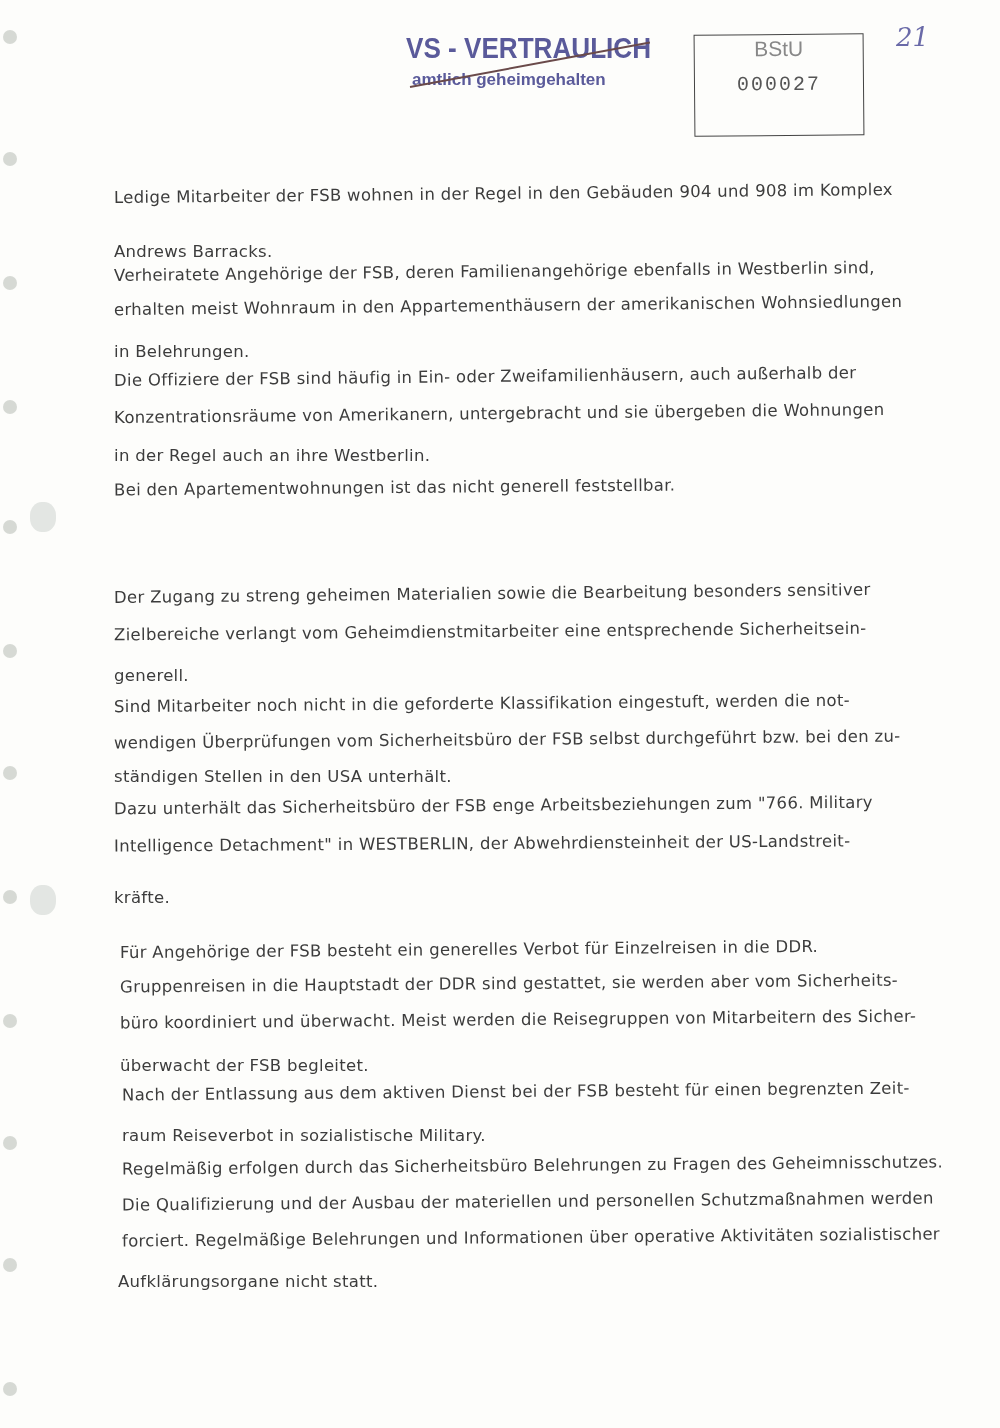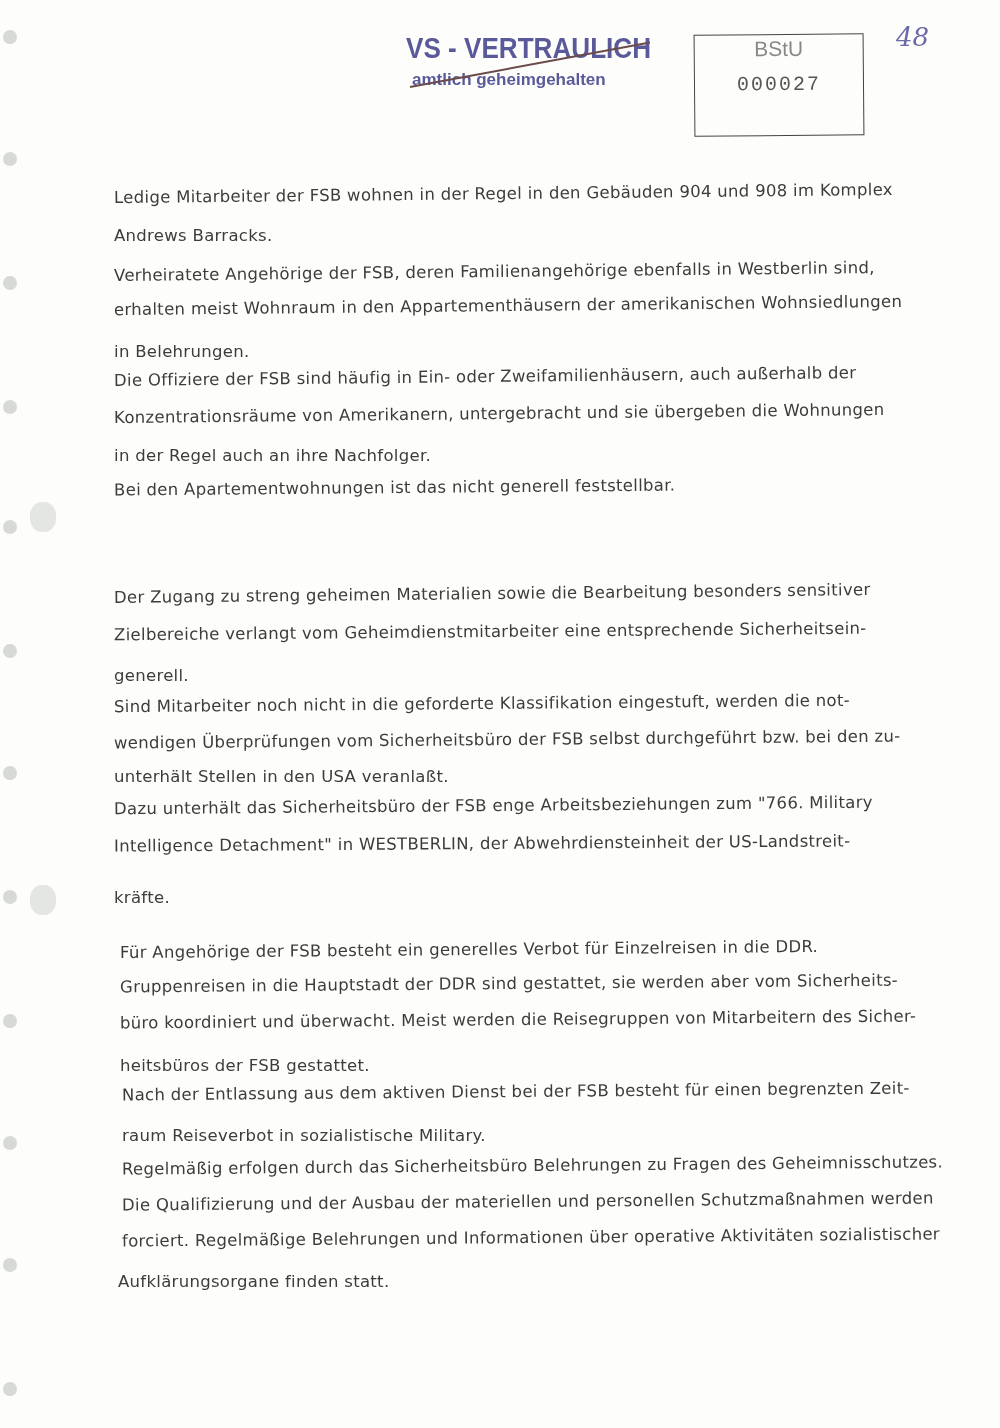--- a/index.html
+++ b/index.html
@@ -37,44 +37,44 @@
 <div class="hole" style="top:1382px"></div>
 
 <div class="stamp-vs">VS - VERTRAULICH</div>
 <div class="stamp-sub">amtlich geheimgehalten</div>
 <div class="strike"></div>
 
 <div class="bstu">
   <div class="bstu-title">BStU</div>
   <div class="bstu-num">000027</div>
 </div>
-<div class="pagenum">48</div>
+<div class="pagenum">21</div>
 
 <div class="line" style="top:184px; transform:rotate(-0.6deg)">Ledige Mitarbeiter der FSB wohnen in der Regel in den Gebäuden 904 und 908 im Komplex</div>
-<div class="line" style="top:226px">Andrews Barracks.</div>
+<div class="line" style="top:242px">Andrews Barracks.</div>
 <div class="line" style="top:262px; transform:rotate(-0.6deg)">Verheiratete Angehörige der FSB, deren Familienangehörige ebenfalls in Westberlin sind,</div>
 <div class="line" style="top:296px; transform:rotate(-0.6deg)">erhalten meist Wohnraum in den Appartementhäusern der amerikanischen Wohnsiedlungen</div>
 <div class="line" style="top:342px">in Belehrungen.</div>
 <div class="line" style="top:367px; transform:rotate(-0.6deg)">Die Offiziere der FSB sind häufig in Ein- oder Zweifamilienhäusern, auch außerhalb der</div>
 <div class="line" style="top:404px; transform:rotate(-0.6deg)">Konzentrationsräume von Amerikanern, untergebracht und sie übergeben die Wohnungen</div>
-<div class="line" style="top:446px">in der Regel auch an ihre Nachfolger.</div>
+<div class="line" style="top:446px">in der Regel auch an ihre Westberlin.</div>
 <div class="line" style="top:478px; transform:rotate(-0.5deg)">Bei den Apartementwohnungen ist das nicht generell feststellbar.</div>
 
 <div class="line" style="top:584px; transform:rotate(-0.6deg)">Der Zugang zu streng geheimen Materialien sowie die Bearbeitung besonders sensitiver</div>
 <div class="line" style="top:622px; transform:rotate(-0.5deg)">Zielbereiche verlangt vom Geheimdienstmitarbeiter eine entsprechende Sicherheitsein-</div>
 <div class="line" style="top:666px">generell.</div>
 <div class="line" style="top:694px; transform:rotate(-0.5deg)">Sind Mitarbeiter noch nicht in die geforderte Klassifikation eingestuft, werden die not-</div>
 <div class="line" style="top:730px; transform:rotate(-0.5deg)">wendigen Überprüfungen vom Sicherheitsbüro der FSB selbst durchgeführt bzw. bei den zu-</div>
-<div class="line" style="top:767px">unterhält Stellen in den USA veranlaßt.</div>
+<div class="line" style="top:767px">ständigen Stellen in den USA unterhält.</div>
 <div class="line" style="top:796px; transform:rotate(-0.5deg)">Dazu unterhält das Sicherheitsbüro der FSB enge Arbeitsbeziehungen zum "766. Military</div>
 <div class="line" style="top:834px; transform:rotate(-0.4deg)">Intelligence Detachment" in WESTBERLIN, der Abwehrdiensteinheit der US-Landstreit-</div>
 <div class="line" style="top:888px">kräfte.</div>
 
 <div class="line" style="top:940px; left:120px; transform:rotate(-0.5deg)">Für Angehörige der FSB besteht ein generelles Verbot für Einzelreisen in die DDR.</div>
 <div class="line" style="top:974px; left:120px; transform:rotate(-0.5deg)">Gruppenreisen in die Hauptstadt der DDR sind gestattet, sie werden aber vom Sicherheits-</div>
 <div class="line" style="top:1010px; left:120px; transform:rotate(-0.5deg)">büro koordiniert und überwacht. Meist werden die Reisegruppen von Mitarbeitern des Sicher-</div>
-<div class="line" style="top:1056px; left:120px">heitsbüros der FSB gestattet.</div>
+<div class="line" style="top:1056px; left:120px">überwacht der FSB begleitet.</div>
 <div class="line" style="top:1082px; left:122px; transform:rotate(-0.5deg)">Nach der Entlassung aus dem aktiven Dienst bei der FSB besteht für einen begrenzten Zeit-</div>
 <div class="line" style="top:1126px; left:122px">raum Reiseverbot in sozialistische Military.</div>
 <div class="line" style="top:1156px; left:122px; transform:rotate(-0.5deg)">Regelmäßig erfolgen durch das Sicherheitsbüro Belehrungen zu Fragen des Geheimnisschutzes.</div>
 <div class="line" style="top:1192px; left:122px; transform:rotate(-0.5deg)">Die Qualifizierung und der Ausbau der materiellen und personellen Schutzmaßnahmen werden</div>
 <div class="line" style="top:1228px; left:122px; transform:rotate(-0.5deg)">forciert. Regelmäßige Belehrungen und Informationen über operative Aktivitäten sozialistischer</div>
-<div class="line" style="top:1272px; left:118px">Aufklärungsorgane finden statt.</div>
+<div class="line" style="top:1272px; left:118px">Aufklärungsorgane nicht statt.</div>
 
 </body></html>

